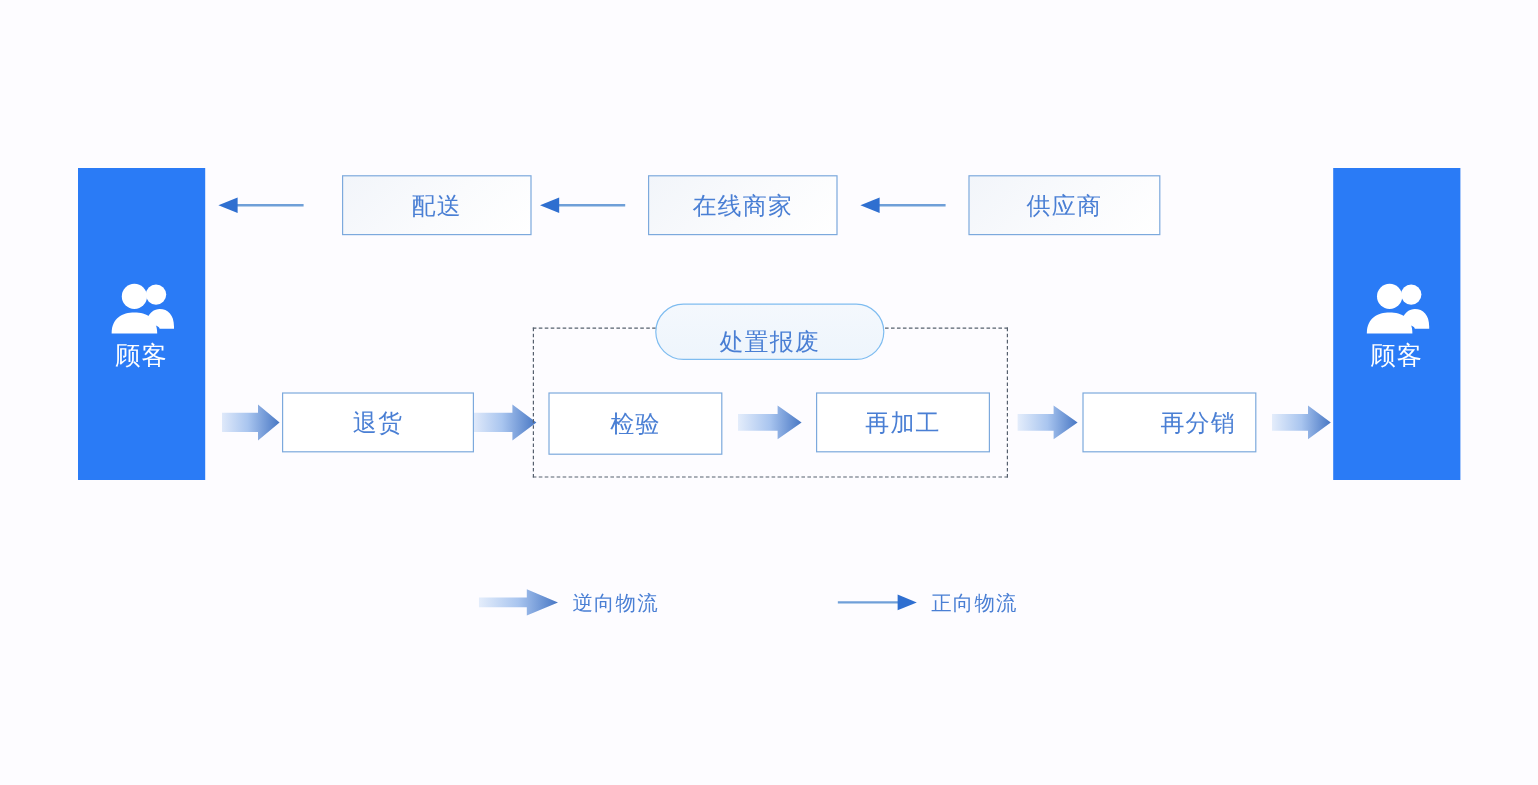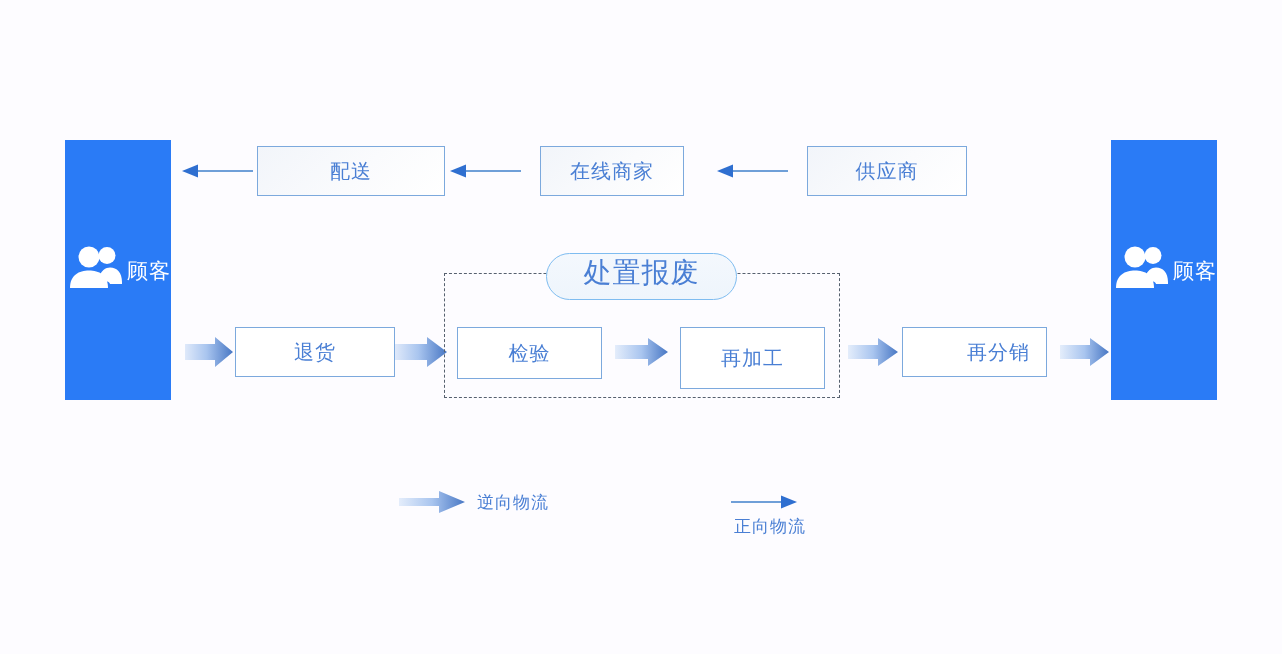--- a/index.html
+++ b/index.html
@@ -25,22 +25,23 @@
     width: 1282px;
     height: 654px;
     pointer-events: none;
   }
 
   
   .customer-col {
     position: absolute;
     background: #2a7bf6;
     display: flex;
+    flex-direction: column;
     align-items: center;
-    justify-content: space-between;
+    justify-content: center;
   }
   .customer-col .people-icon {
     width: 60px;
     height: 46px;
     display: block;
     margin-bottom: 6px;
   }
   .customer-col .col-label {
     color: #ffffff;
     font-size: 21px;
@@ -68,24 +69,24 @@
   }
 
   
   .pill-box {
     position: absolute;
     box-sizing: border-box;
     border: 1px solid #7ebcf0;
     border-radius: 26px;
     background: linear-gradient(180deg, #f4f8fd 0%, #eef5fc 100%);
     display: flex;
-    align-items: flex-start;
+    align-items: flex-end;
     justify-content: center;
     color: #4a7fd4;
-    font-size: 28px;
+    font-size: 20px;
     letter-spacing: 1px;
   }
 
   
   .dashed-zone {
     position: absolute;
     box-sizing: border-box;
     border: 1.5px dashed #56606e;
     background: transparent;
   }
@@ -174,25 +175,25 @@
   <div class="customer-col" style="left:1111px; top:140px; width:106px; height:260px;">
     <svg class="people-icon" viewBox="0 0 60 46">
       <circle cx="24" cy="13" r="10.5" fill="#ffffff"></circle>
       <path d="M5 44 C5 31 14 26.5 24 26.5 C34 26.5 43 31 43 44 Z" fill="#ffffff"></path>
       <circle cx="42" cy="11.5" r="8.5" fill="#ffffff"></circle>
       <path d="M33 36 C35.5 26 41 23.5 45 23.5 C52 23.5 57 28.5 57 38 L57 40 L45 40 C45 38.5 42 36 33 36 Z" fill="#ffffff"></path>
     </svg>
     <div class="col-label">顾客</div>
   </div>
 
-  <div class="node-box filled" style="left:257px; top:146px; width:188px; height:50px;">
+  <div class="node-box filled" style="left:285px; top:146px; width:158px; height:50px;">
     <span>配送</span>
   </div>
 
-  <div class="node-box filled" style="left:540px; top:146px; width:144px; height:50px;">
+  <div class="node-box filled" style="left:540px; top:146px; width:158px; height:50px;">
     <span>在线商家</span>
   </div>
 
   <div class="node-box filled" style="left:807px; top:146px; width:160px; height:50px;">
     <span>供应商</span>
   </div>
 
   <div class="dashed-zone" style="left:444px; top:273px; width:396px; height:125px;"></div>
 
   <div class="pill-box" style="left:546px; top:253px; width:191px; height:47px;">
@@ -200,36 +201,36 @@
   </div>
 
   <div class="node-box plain" style="left:235px; top:327px; width:160px; height:50px;">
     <span>退货</span>
   </div>
 
   <div class="node-box plain" style="left:457px; top:327px; width:145px; height:52px;">
     <span>检验</span>
   </div>
 
-  <div class="node-box plain" style="left:680px; top:327px; width:145px; height:62px;">
+  <div class="node-box plain" style="left:680px; top:327px; width:145px; height:50px;">
     <span>再加工</span>
   </div>
 
   <div class="node-box plain" style="left:902px; top:327px; width:145px; height:50px;padding-left:48px;">
     <span>再分销</span>
   </div>
 
   <div class="legend-item" style="left:399px; top:489px;">
     <svg class="legend-arrow-svg" width="68" height="26" viewBox="0 0 68 26">
       <polygon points="0,9 40,9 40,2 66,13 40,24 40,17 0,17" fill="url(#gradBlock2)"></polygon>
     </svg>
     <span class="legend-label">逆向物流</span>
   </div>
 
-  <div class="legend-item" style="left:724px; top:489px;flex-direction:column;">
+  <div class="legend-item" style="left:698px; top:489px;">
     <svg class="legend-arrow-svg" width="68" height="26" viewBox="0 0 68 26">
       <line x1="0" y1="13" x2="54" y2="13" stroke="#6f9fd8" stroke-width="2"></line>
       <polygon points="66,13 50,6.5 50,19.5" fill="#2f6fd0"></polygon>
     </svg>
     <span class="legend-label">正向物流</span>
   </div>
 
 </div>
 
 </body></html>

